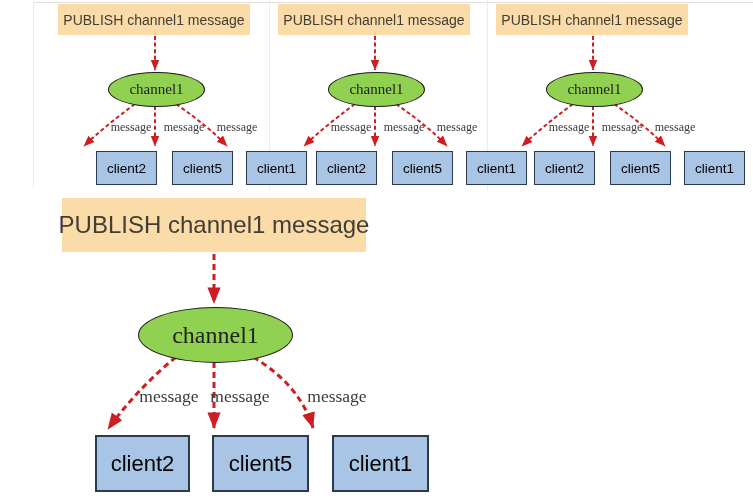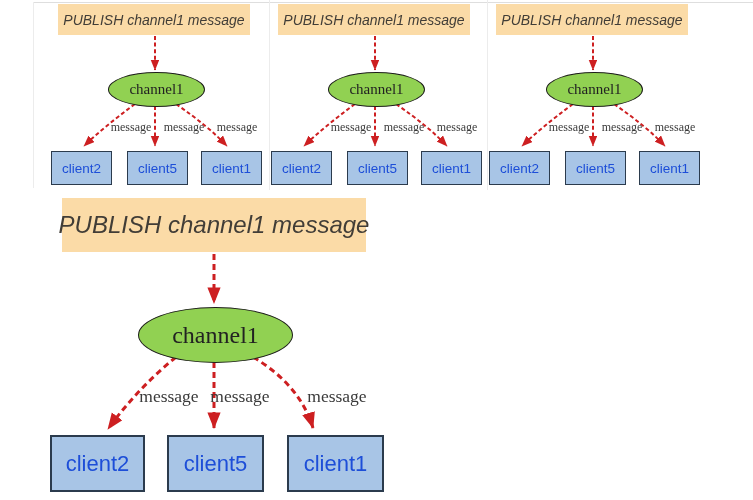--- a/index.html
+++ b/index.html
@@ -6,31 +6,31 @@
   #canvas{position:relative;width:753px;height:500px;background:#ffffff;overflow:hidden;
           font-family:"Liberation Sans","DejaVu Sans",sans-serif;}
 
   .hairline{position:absolute;background:#dedede;}
   .vline{position:absolute;background:#ececec;}
 
   .diagram{position:absolute;width:260px;height:192px;overflow:visible;}
   .diagram.large{width:400px;height:310px;}
 
   .pub{position:absolute;background:#FBDBA7;color:#413D37;
-       display:flex;align-items:center;justify-content:center;white-space:nowrap;font-style:italic;}
+       display:flex;align-items:center;justify-content:center;white-space:nowrap;}
   .small .pub{left:58px;top:4px;width:192px;height:31px;font-size:14px;}
   .large .pub{left:62px;top:0px;width:304px;height:54px;font-size:24px;}
 
   .ellipse{position:absolute;background:#91D152;border:1.3px solid #1d1d1b;border-radius:50%;
            color:#222;display:flex;align-items:center;justify-content:center;white-space:nowrap;font-family:Liberation Serif, serif;}
   .small .ellipse{left:108px;top:72px;width:95px;height:33px;font-size:15px;}
   .large .ellipse{left:138px;top:109px;width:153px;height:54px;font-size:24px;border-width:1.6px;}
 
-  .client{position:absolute;background:#A8C5E6;border:1.6px solid #2B3B4D;color:#1d4ed8;
-          display:flex;align-items:center;justify-content:center;white-space:nowrap;}
+  .client{position:absolute;background:#A8C5E6;border:1.6px solid #2B3B4D;color:#000000;
+          display:flex;align-items:center;justify-content:center;white-space:nowrap;margin-left:45px;}
   .small .client{top:151px;width:59px;height:32px;font-size:13.5px;}
   .small .c2{left:51px;} .small .c5{left:127px;} .small .c1{left:201px;}
   .large .client{top:237px;height:53px;font-size:22px;border-width:2px;}
   .large .c2{left:50px;width:91px;} .large .c5{left:167px;width:93px;} .large .c1{left:287px;width:93px;}
 
   .edge-label{position:absolute;font-family:"Liberation Serif","DejaVu Serif",serif;
               color:#3A3A3A;transform:translateX(-50%);white-space:nowrap;}
   .small .edge-label{top:120px;font-size:12px;}
   .small .el1{left:131px;} .small .el2{left:184px;} .small .el3{left:237px;}
   .large .edge-label{top:188px;font-size:17.5px;}

